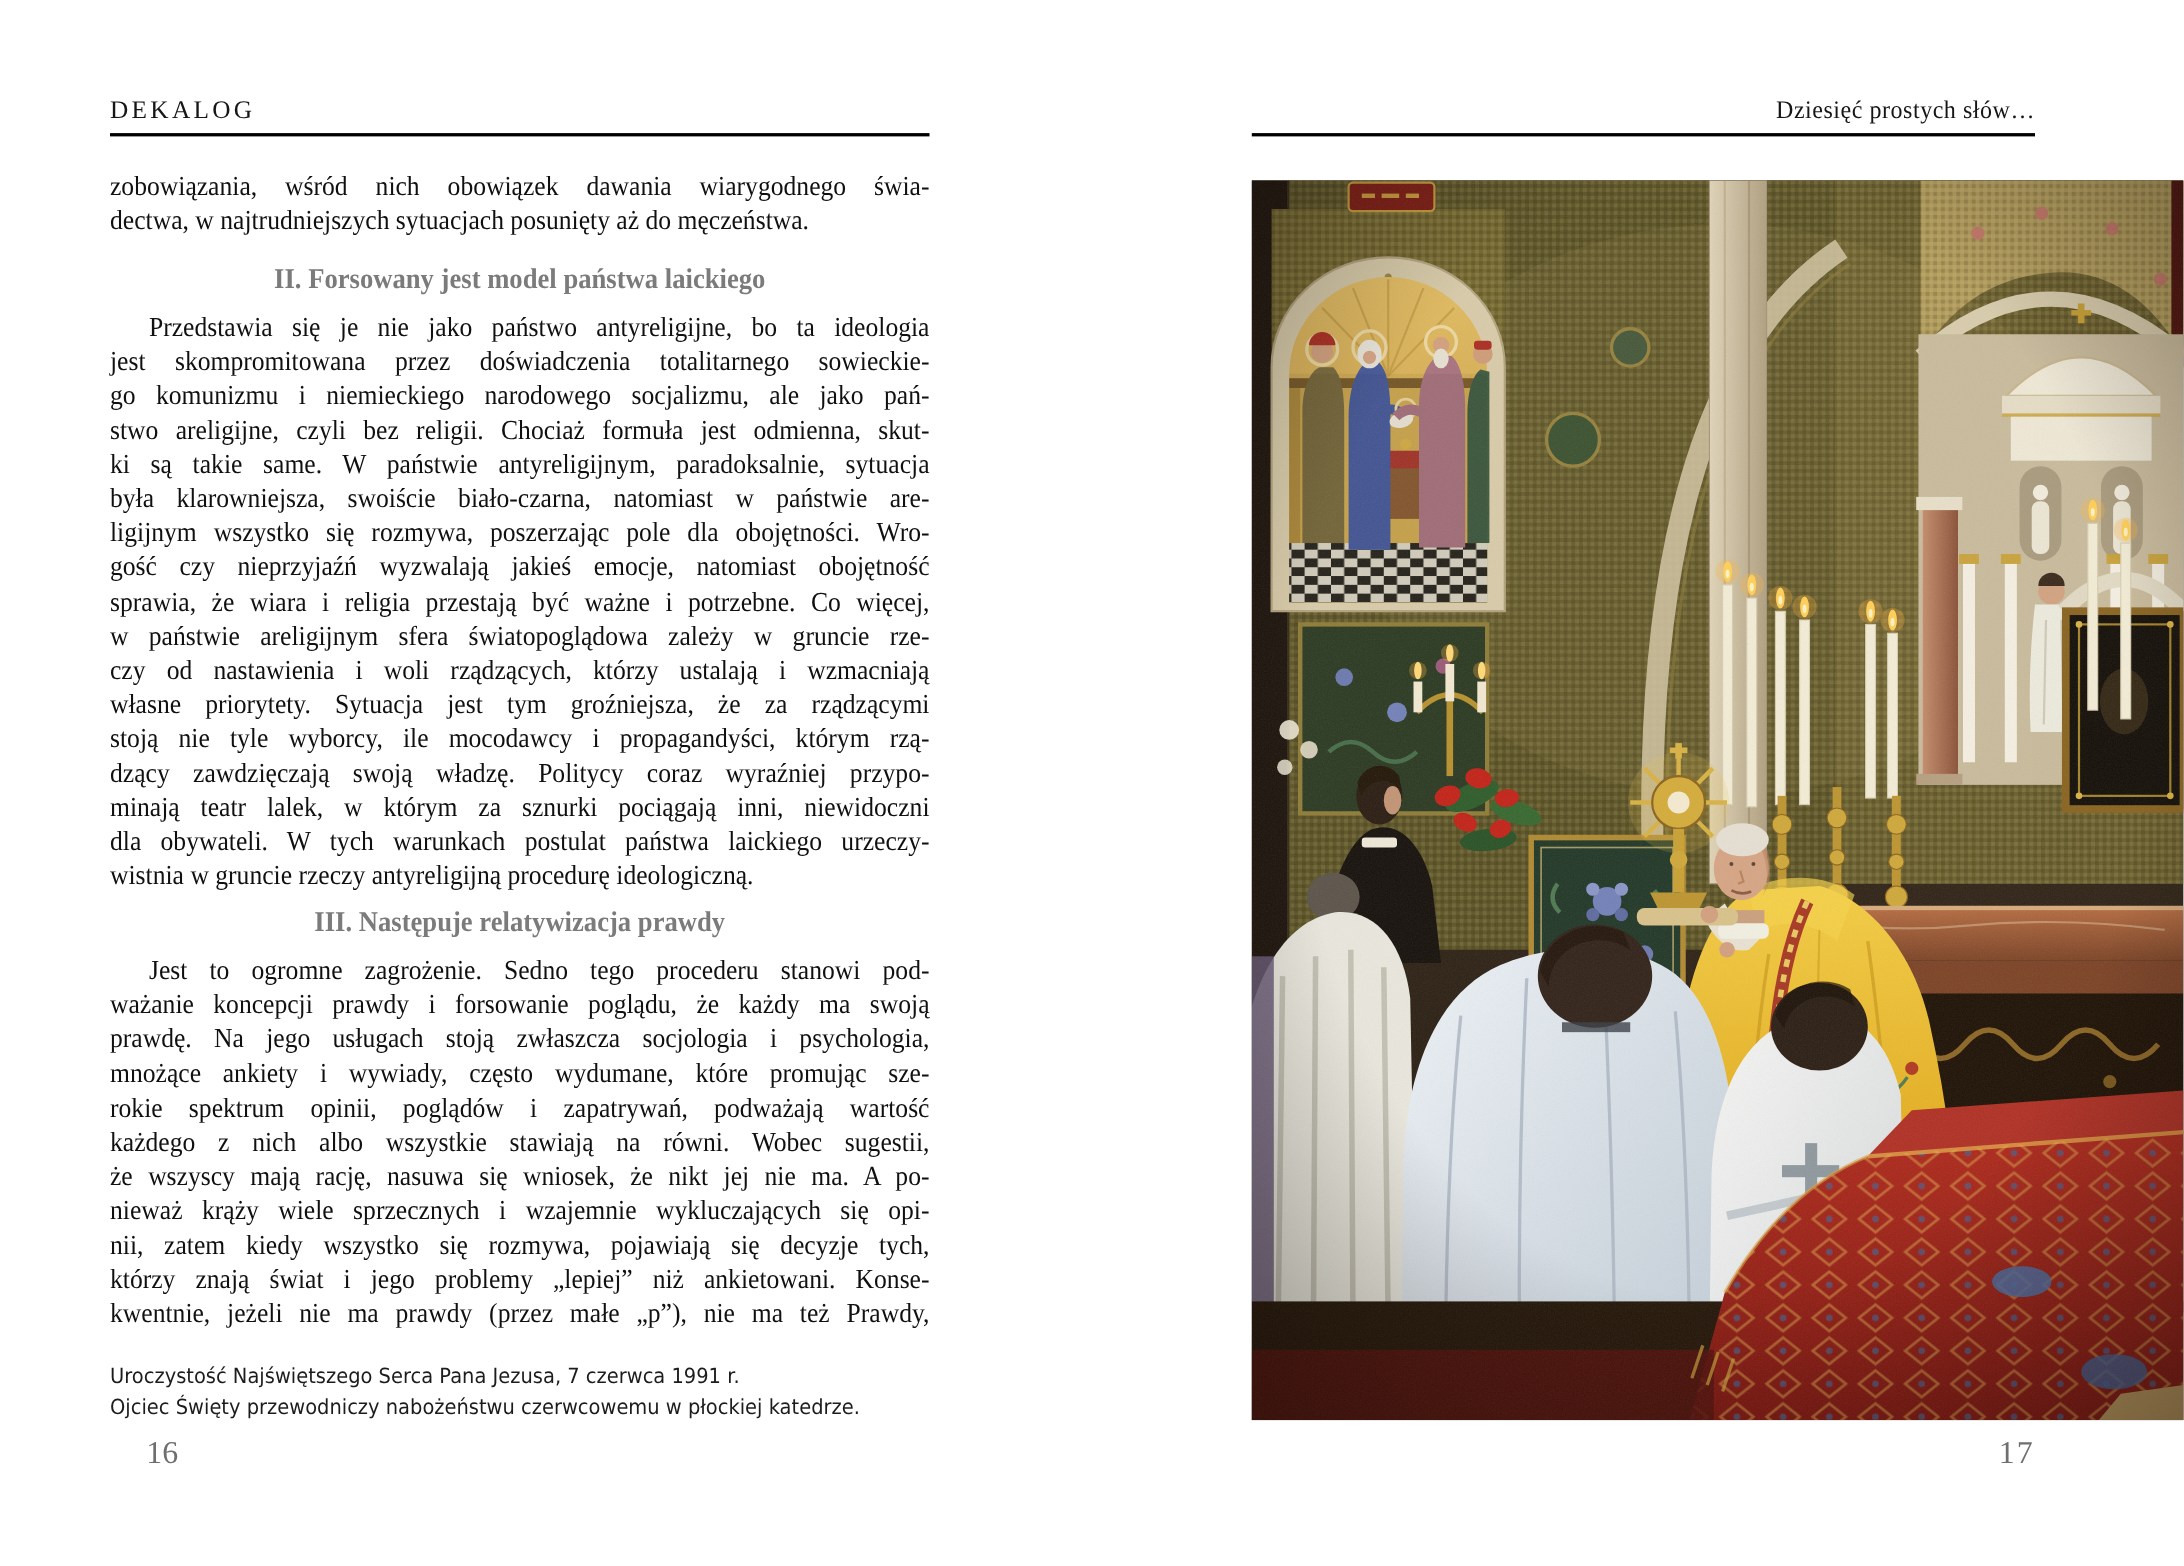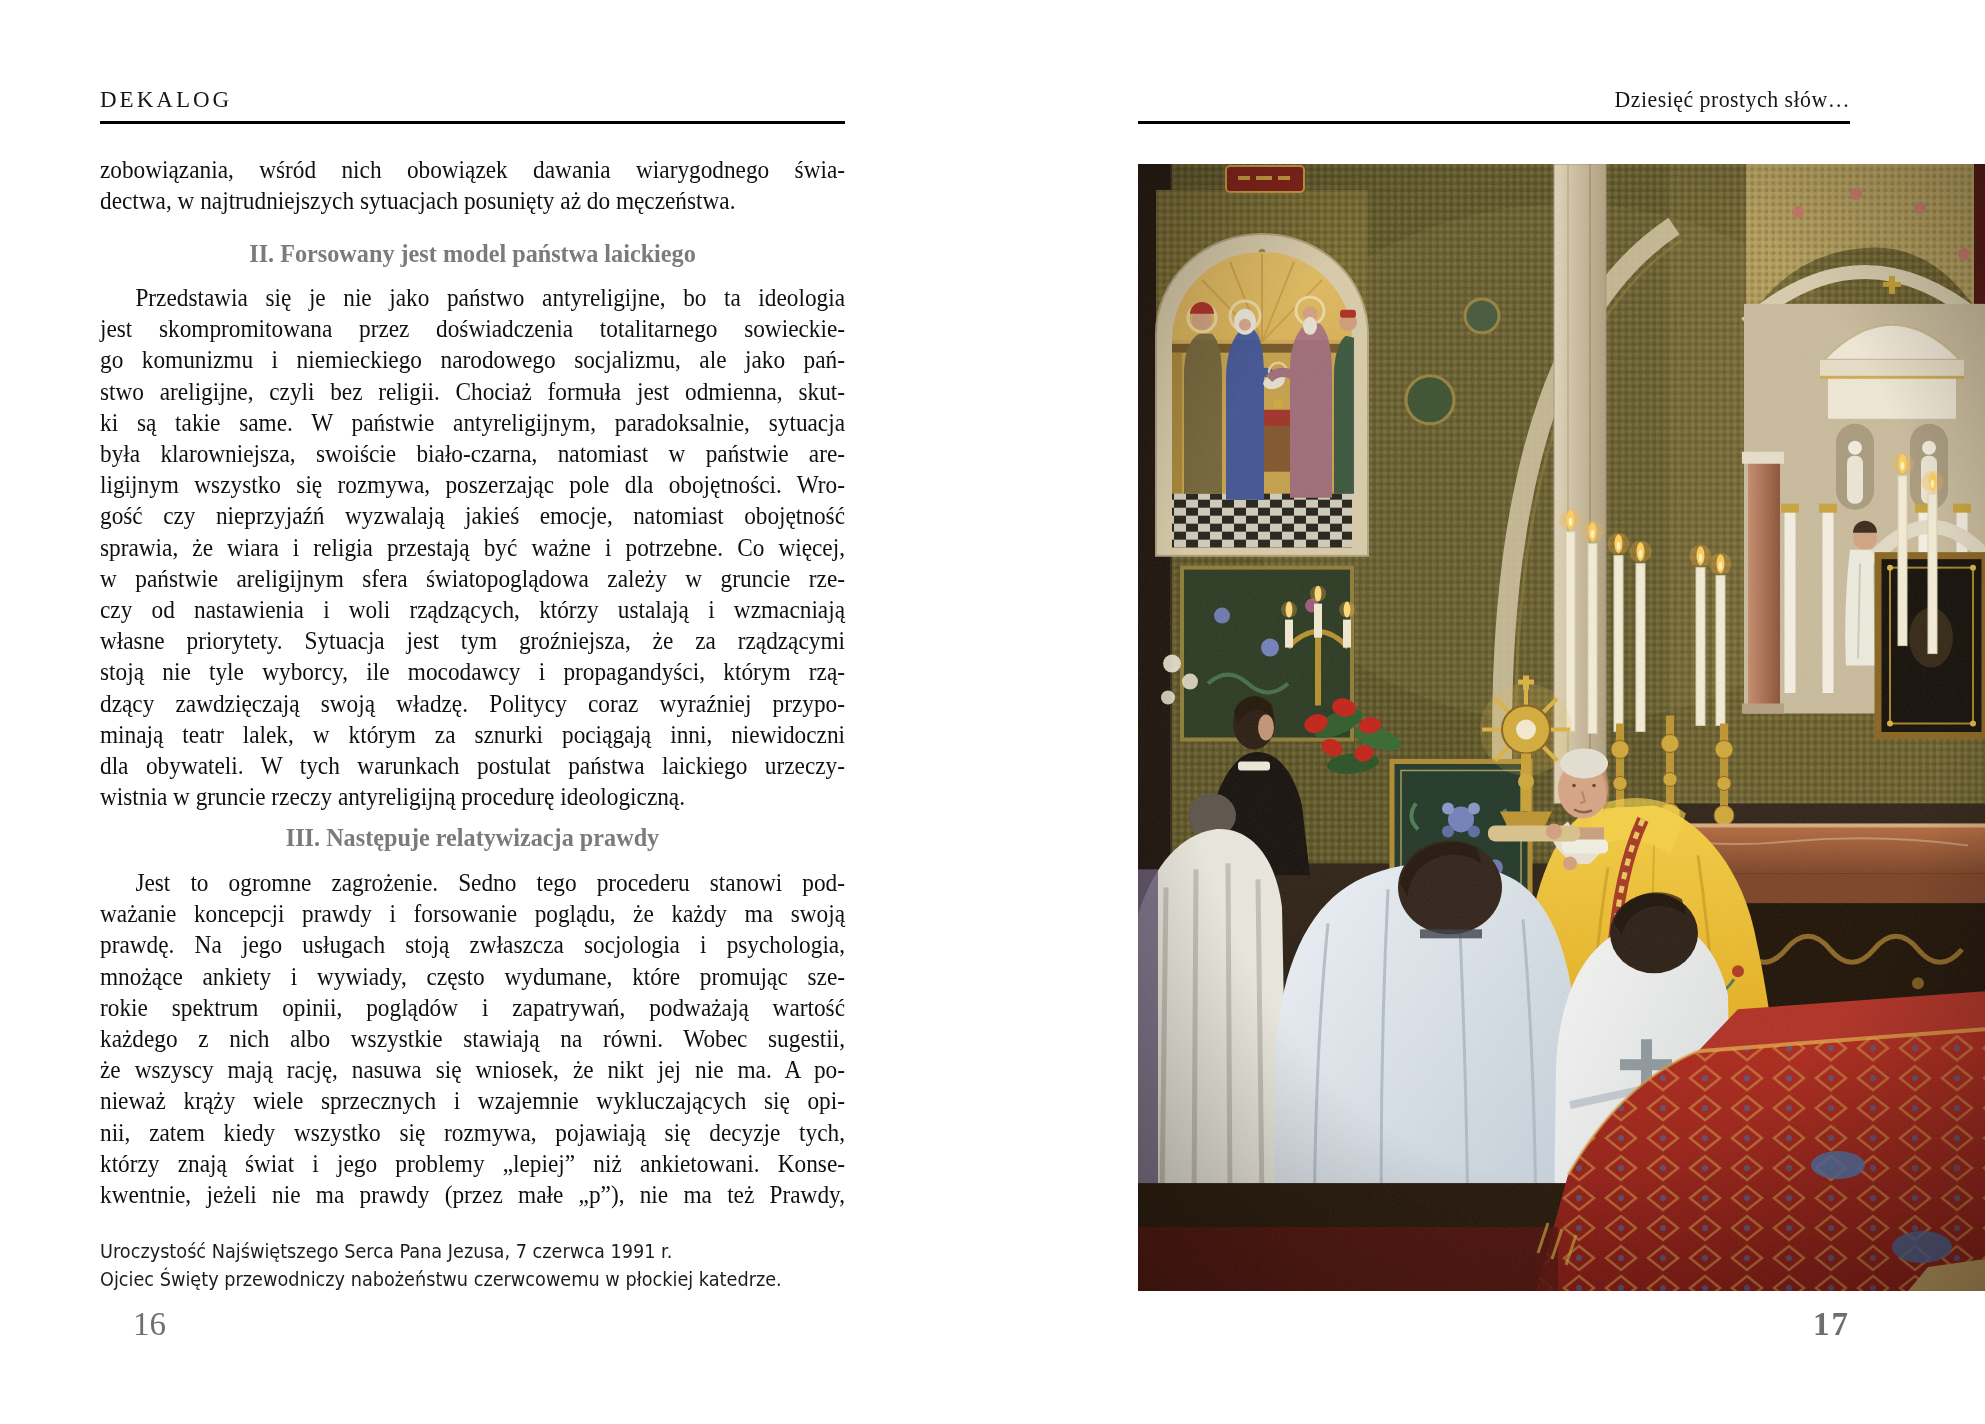--- a/index.html
+++ b/index.html
@@ -28,23 +28,23 @@
   #para2{top:282px;}
   #para3{top:867px;}
   .sechead{position:absolute;left:0;width:800px;text-align:center;
     font-weight:bold;font-size:26px;line-height:31px;color:#7b7b7b;}
   #sechead2{top:238px;}
   #sechead3{top:822px;}
   .caption{position:absolute;left:0;top:1238px;width:800px;text-align:right;
     font-family:"DejaVu Sans", sans-serif;font-size:19px;line-height:27.5px;color:#1c1c1c;}
   .caption .tline{white-space:nowrap;}
 
-  .pagenum{position:absolute;top:1306px;font-size:33px;line-height:1.1;color:#6f6f6f;}
+  .pagenum{position:absolute;top:1306px;font-size:29px;line-height:1.1;color:#6f6f6f;}
   #pagenum-left{left:133px;}
-  #pagenum-right{left:1138px;width:712px;text-align:right;letter-spacing:2px;font-weight:bold;}
+  #pagenum-right{left:1138px;width:712px;text-align:right;letter-spacing:2px;}
 
   #photo{position:absolute;left:1138px;top:164px;width:847px;height:1127px;background:#2c2114;}
   #photo svg{width:100%;height:100%;display:block;}
 </style>
 </head>
 <body>
 
 <div class="runhead" id="runhead-left">DEKALOG</div>
 <div class="rule" id="rule-left"></div>
 

